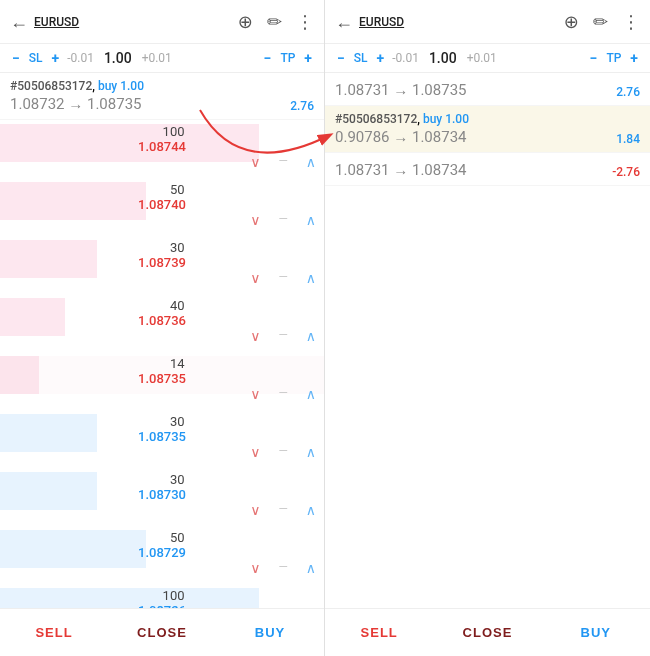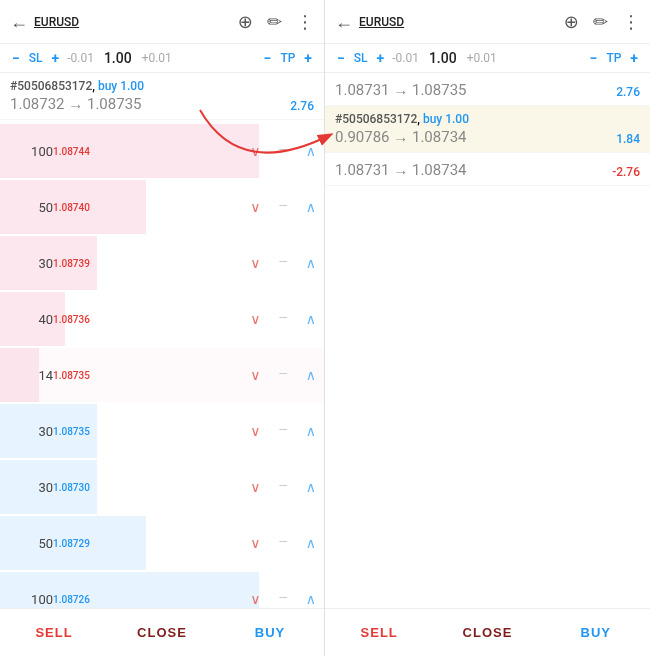--- a/index.html
+++ b/index.html
@@ -132,47 +132,48 @@
 
     
     .orderbook-area {
       flex: 1;
       overflow-y: auto;
       padding: 4px 0;
     }
     .ob-row {
       display: flex;
       align-items: center;
-      height: 54px;
+      height: 38px;
       padding: 0 8px;
       position: relative;
-      margin-bottom: 2px;
+      margin-bottom: 20px;
+      flex-direction: column;
     }
     .ob-bar {
       position: absolute;
       top: 0;
       right: 0;
       height: 100%;
       opacity: 0.35;
     }
     .ob-bar.ask { background: #f8bbd0; right: auto; left: 0; }
     .ob-bar.bid { background: #bbdefb; right: auto; left: 0; }
     .ob-qty {
       font-size: 13px;
       color: #444;
       width: 45px;
       text-align: right;
       position: relative;
       z-index: 1;
     }
     .ob-price {
-      font-size: 10px;
+      font-size: 13px;
       font-weight: 500;
       width: 75px;
-      text-align: left;
+      text-align: center;
       position: relative;
       z-index: 1;
     }
     .ob-price.ask-price { color: #e53935; }
     .ob-price.bid-price { color: #2196F3; }
     .ob-actions {
       display: flex;
       gap: 18px;
       margin-left: auto;
       position: relative;

